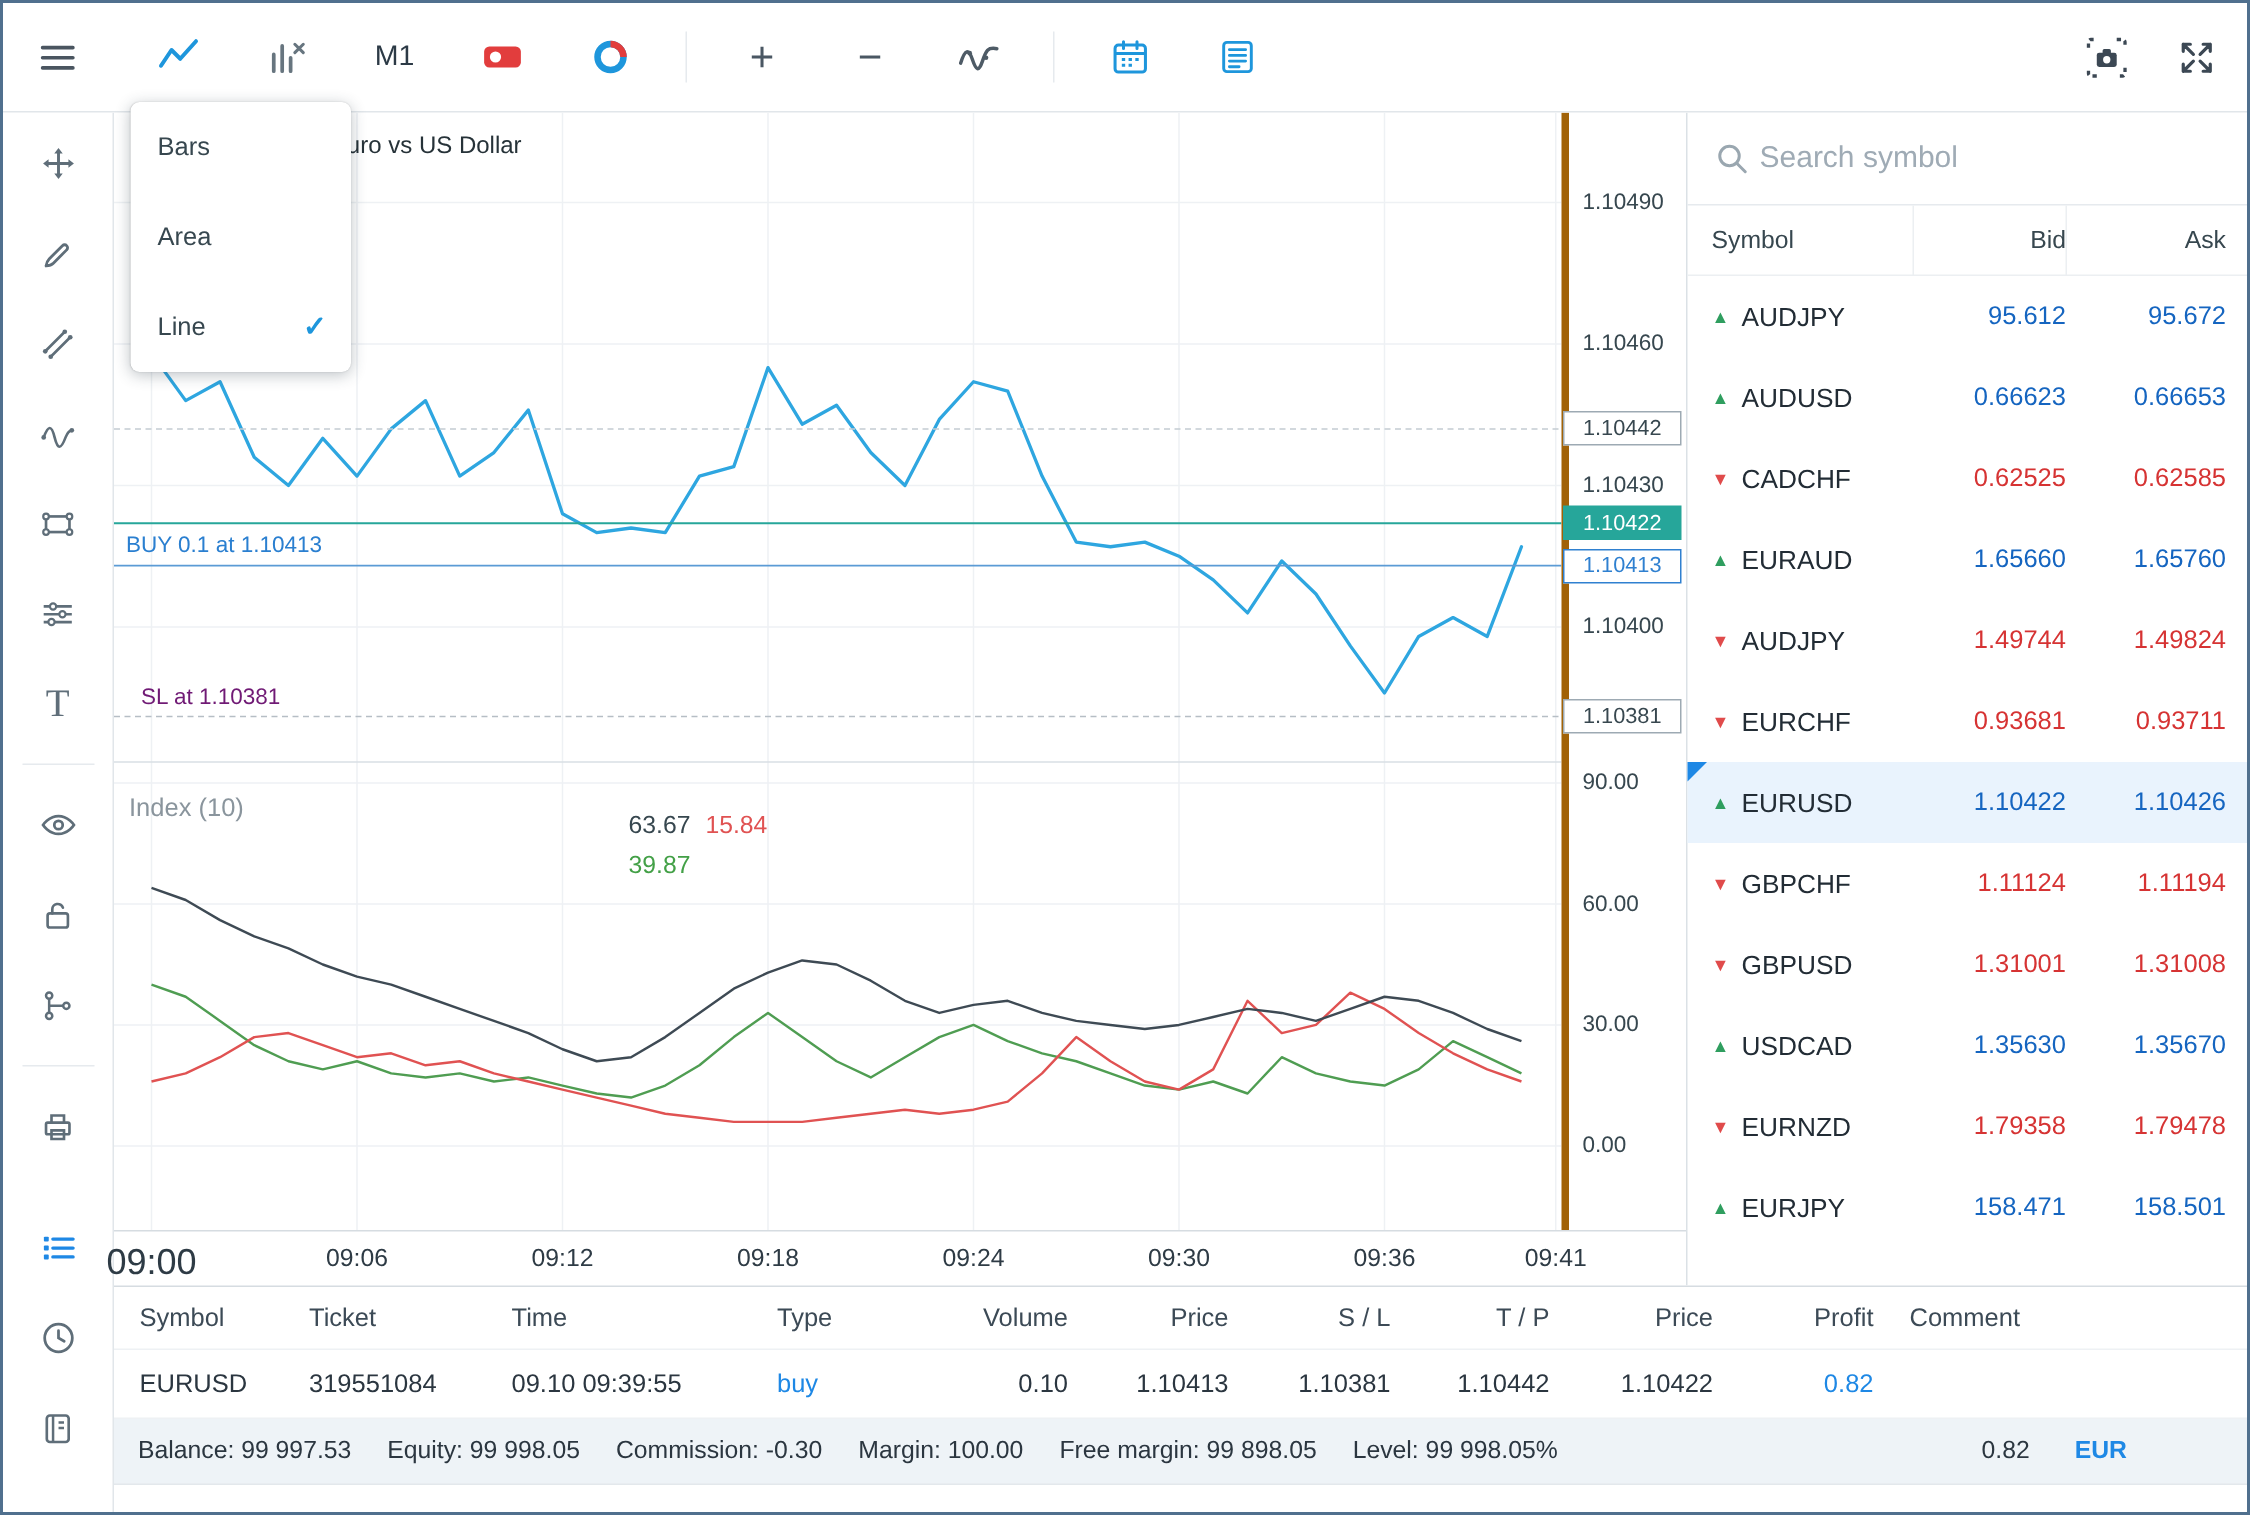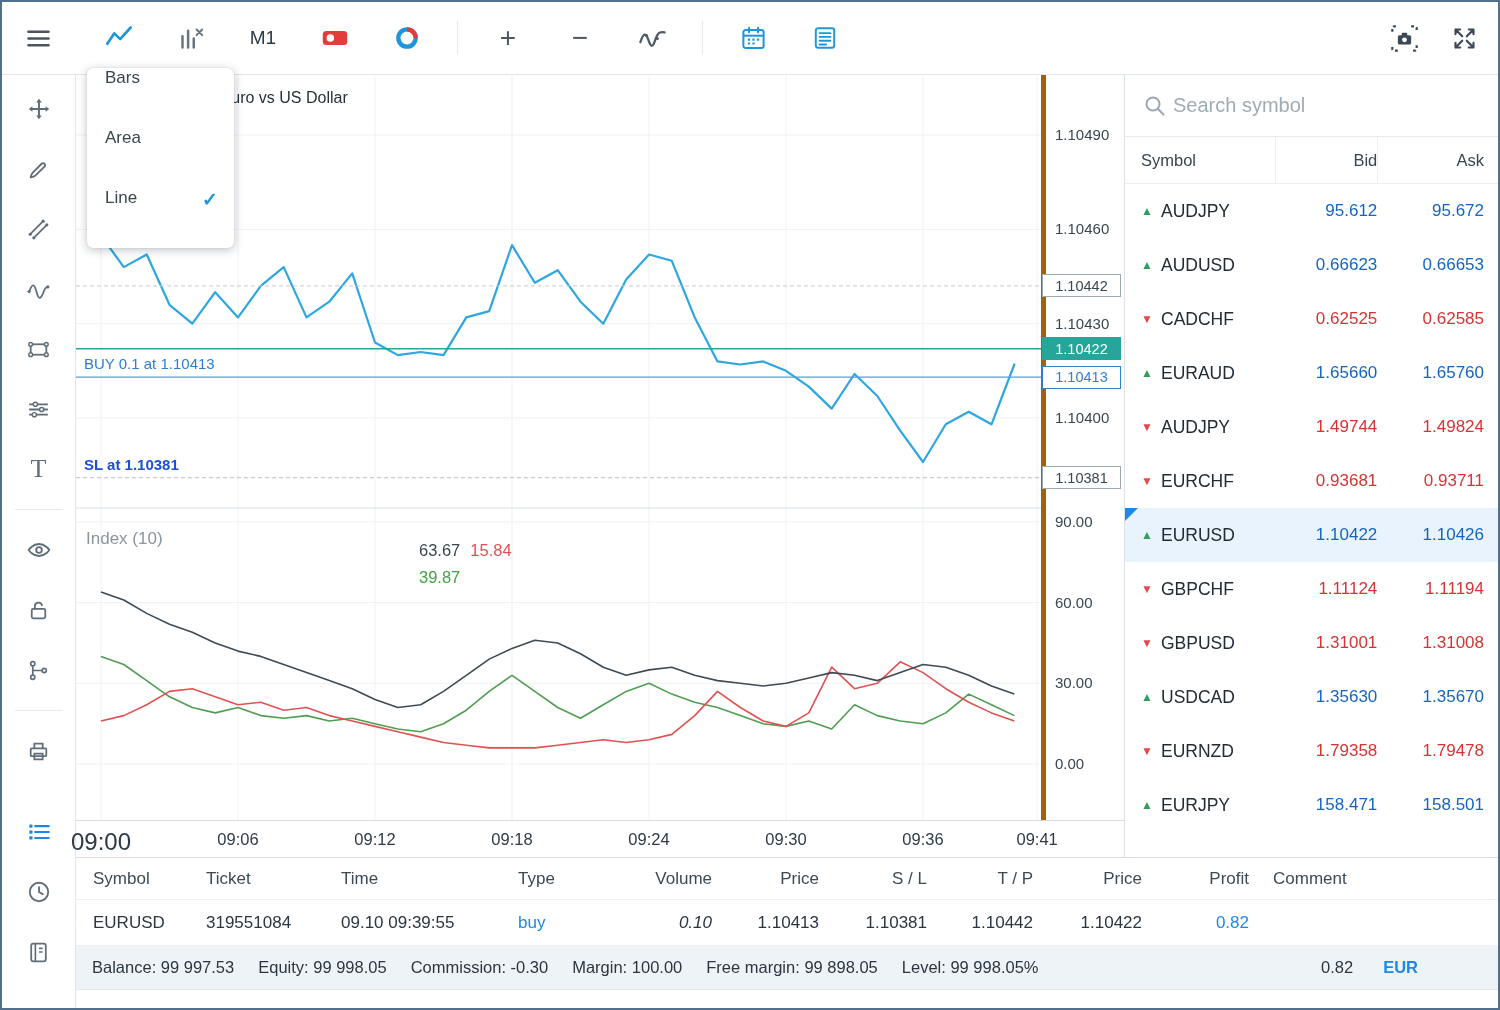--- a/index.html
+++ b/index.html
@@ -22,21 +22,21 @@
   .sb-btn { width:44px; height:44px; min-height:44px; display:flex; align-items:center; justify-content:center; background:none; border:none; padding:0; cursor:pointer; margin-bottom:16px; }
   .sb-div { width:48px; height:1px; background:#e6eaee; margin:2px 0 18px; }
   .sb-push { margin-top:auto; }
   .sb-text-tool { font-family:"Liberation Serif",serif; font-size:26px; color:#5f6e79; line-height:1; }
 
   
   .chart { position:absolute; left:74px; top:73px; width:1048px; height:782px; background:#fff; }
   .plot-svg { position:absolute; left:0; top:0; }
   .chart-title { position:absolute; left:37px; top:14px; font-size:16px; color:#263238; white-space:nowrap; }
   .buy-label { position:absolute; left:8px; top:280px; font-size:15px; color:#2a7fd0; }
-  .sl-label { position:absolute; left:8px; top:381px; font-size:15px; color:#1d4ed8;font-weight:bold; }
+  .sl-label { position:absolute; left:18px; top:381px; font-size:15px; color:#701a75; }
   .adx-label { position:absolute; left:10px; top:448px; font-size:17px; color:#8a959d; line-height:32px; }
   .adx-values { position:absolute; left:343px; top:462px; font-size:16.5px; line-height:27px; }
   .adx-v-main { color:#37474f; margin-right:10px; }
   .adx-v-red { color:#e05252; }
   .adx-v-green { color:#43a047; }
 
   .scale { position:absolute; left:965px; top:0; width:83px; height:745px; border-left:5px solid #a16207; }
   .tick { position:absolute; left:9px; font-size:15px; color:#37474f; }
   .marker { position:absolute; left:-4px; width:79px; height:23px; font-size:14.5px; display:flex; align-items:center; justify-content:center; background:#fff; z-index:2; }
   .marker-tp, .marker-sl { border:1px solid #9daab3; color:#37474f; }
@@ -75,21 +75,21 @@
   .pt-cell.al-r { text-align:right; }
   .pt-cell.flexfill { flex:1 1 auto; }
   .blue-text { color:#1e88e5; }
   .status { display:flex; align-items:center; height:44px; background:#eef3f7; font-size:16.5px; color:#2b3640; padding-left:16px; border-bottom:1px solid #e3e8ec; }
   .sb-item { margin-right:24px; white-space:nowrap; }
   .sb-profit { margin-left:auto; }
   .sb-cur { margin-left:30px; margin-right:84px; color:#1e88e5;font-weight:bold; }
 
   
   .dropdown { position:absolute; left:85px; top:66px; width:147px; background:#fff; border-radius:6px; box-shadow:0 2px 10px rgba(40,55,70,.30), 0 0 1px rgba(0,0,0,.2); z-index:30; overflow:hidden; }
-  .dd-item { height:60px; display:flex; padding:0 16px 0 18px; font-size:17px; color:#37474f; cursor:pointer; }
+  .dd-item { height:60px; display:flex; align-items:center; padding:0 16px 0 18px; font-size:17px; color:#37474f; cursor:pointer; }
   .dd-check { margin-left:auto; color:#1e96dc; font-size:19px; font-weight:700; }
 
   svg { display:block; }
 </style>
 </head>
 <body>
 
 <div class="window">
 
   <header class="toolbar">
@@ -456,21 +456,21 @@
         <span class="pt-cell al-r" style="width: 106px;">T / P</span>
         <span class="pt-cell al-r" style="width: 109px;">Price</span>
         <span class="pt-cell al-r" style="width: 107px;">Profit</span>
         <span class="pt-cell flexfill" style="padding-left: 24px;">Comment</span>
       </div>
     <div class="pt-row" id="pt-row">
         <span class="pt-cell" style="width: 130px; padding-left: 17px;">EURUSD</span>
         <span class="pt-cell" style="width: 125px;">319551084</span>
         <span class="pt-cell" style="width: 160px; padding-left: 10px;">09.10 09:39:55</span>
         <span class="pt-cell blue-text" style="width: 60px; padding-left: 27px;">buy</span>
-        <span class="pt-cell al-r" style="width: 161px; font-style: italic;">0.10</span>
+        <span class="pt-cell al-r" style="width: 161px;">0.10</span>
         <span class="pt-cell al-r" style="width: 107px;">1.10413</span>
         <span class="pt-cell al-r" style="width: 108px;">1.10381</span>
         <span class="pt-cell al-r" style="width: 106px;">1.10442</span>
         <span class="pt-cell al-r" style="width: 109px;">1.10422</span>
         <span class="pt-cell al-r blue-text" style="width: 107px;">0.82</span>
         <span class="pt-cell flexfill" style="padding-left: 24px;"></span>
       </div>
     <div class="status" id="status-bar">
         <span class="sb-item">Balance: 99 997.53</span>
         <span class="sb-item">Equity: 99 998.05</span>

